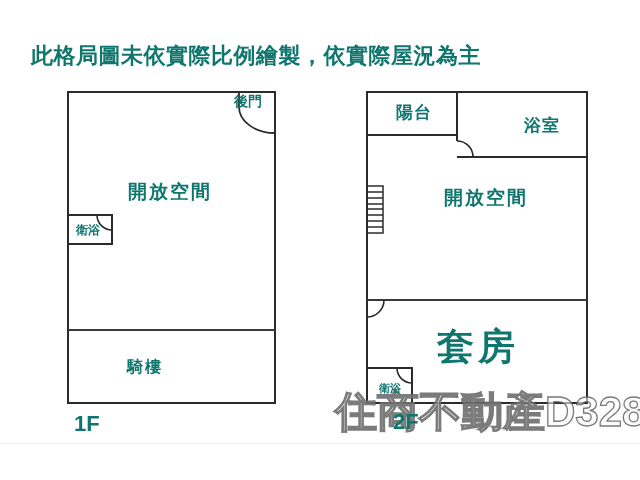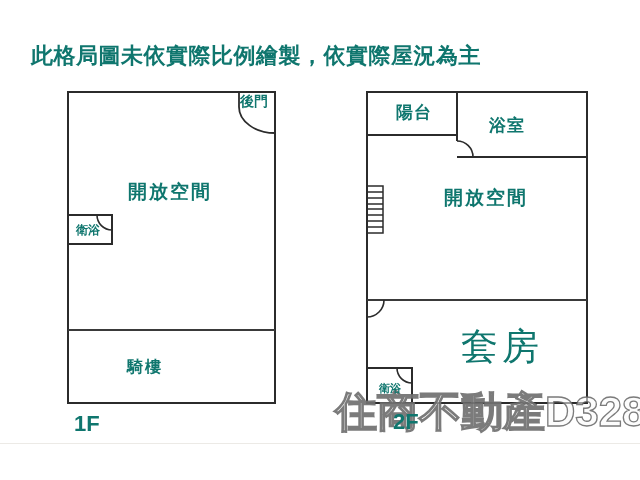--- a/index.html
+++ b/index.html
@@ -46,23 +46,22 @@
   .room-small {
     font-size: 12px;
     font-weight: 700;
   }
   .room-tiny {
     font-size: 11px;
     font-weight: 700;
   }
   .room-huge {
     font-size: 37px;
-    font-weight: 400;
+    font-weight: 700;
     letter-spacing: 4px;
-    margin-left: 24px;
   }
   .floor-label {
     font-size: 22px;
     font-weight: 700;
     letter-spacing: 0px;
   }
   .watermark {
     position: absolute;
     left: 335px; top: 384px;
     font-size: 42px;
@@ -132,24 +131,24 @@
       <path d="M 397 368 A 15 15 0 0 0 412 383" stroke-width="1.6"></path>
     </g>
   </svg>
 
   <div class="watermark">住商不動產D328</div>
 
   <div class="lbl disclaimer">此格局圖未依實際比例繪製，依實際屋況為主</div>
 
   <div class="lbl centered room-large" style="left:170px; top:192px;">開放空間</div>
   <div class="lbl centered room-small" style="left:88px; top:230px;">衛浴</div>
-  <div class="lbl centered room-small" style="left:254px; top:102px; font-size:14px;">後門</div>
+  <div class="lbl centered room-small" style="left:248px; top:102px; font-size:14px;">後門</div>
   <div class="lbl centered room-large" style="left:145px; top:367px; font-size:16px;">騎樓</div>
   <div class="lbl floor-label" style="left:74px; top:411px;">1F</div>
 
   <div class="lbl centered room-medium" style="left:414px; top:112px;">陽台</div>
-  <div class="lbl centered room-medium" style="left:507px; top:125px;">浴室</div>
+  <div class="lbl centered room-medium" style="left:542px; top:125px;">浴室</div>
   <div class="lbl centered room-large" style="left:486px; top:198px;">開放空間</div>
   <div class="lbl centered room-huge" style="left:478px; top:347px;">套房</div>
   <div class="lbl centered room-tiny" style="left:390px; top:388px;">衛浴</div>
   <div class="lbl floor-label" style="left:393px; top:409px;">2F</div>
 
 </div>
 
 </body></html>

